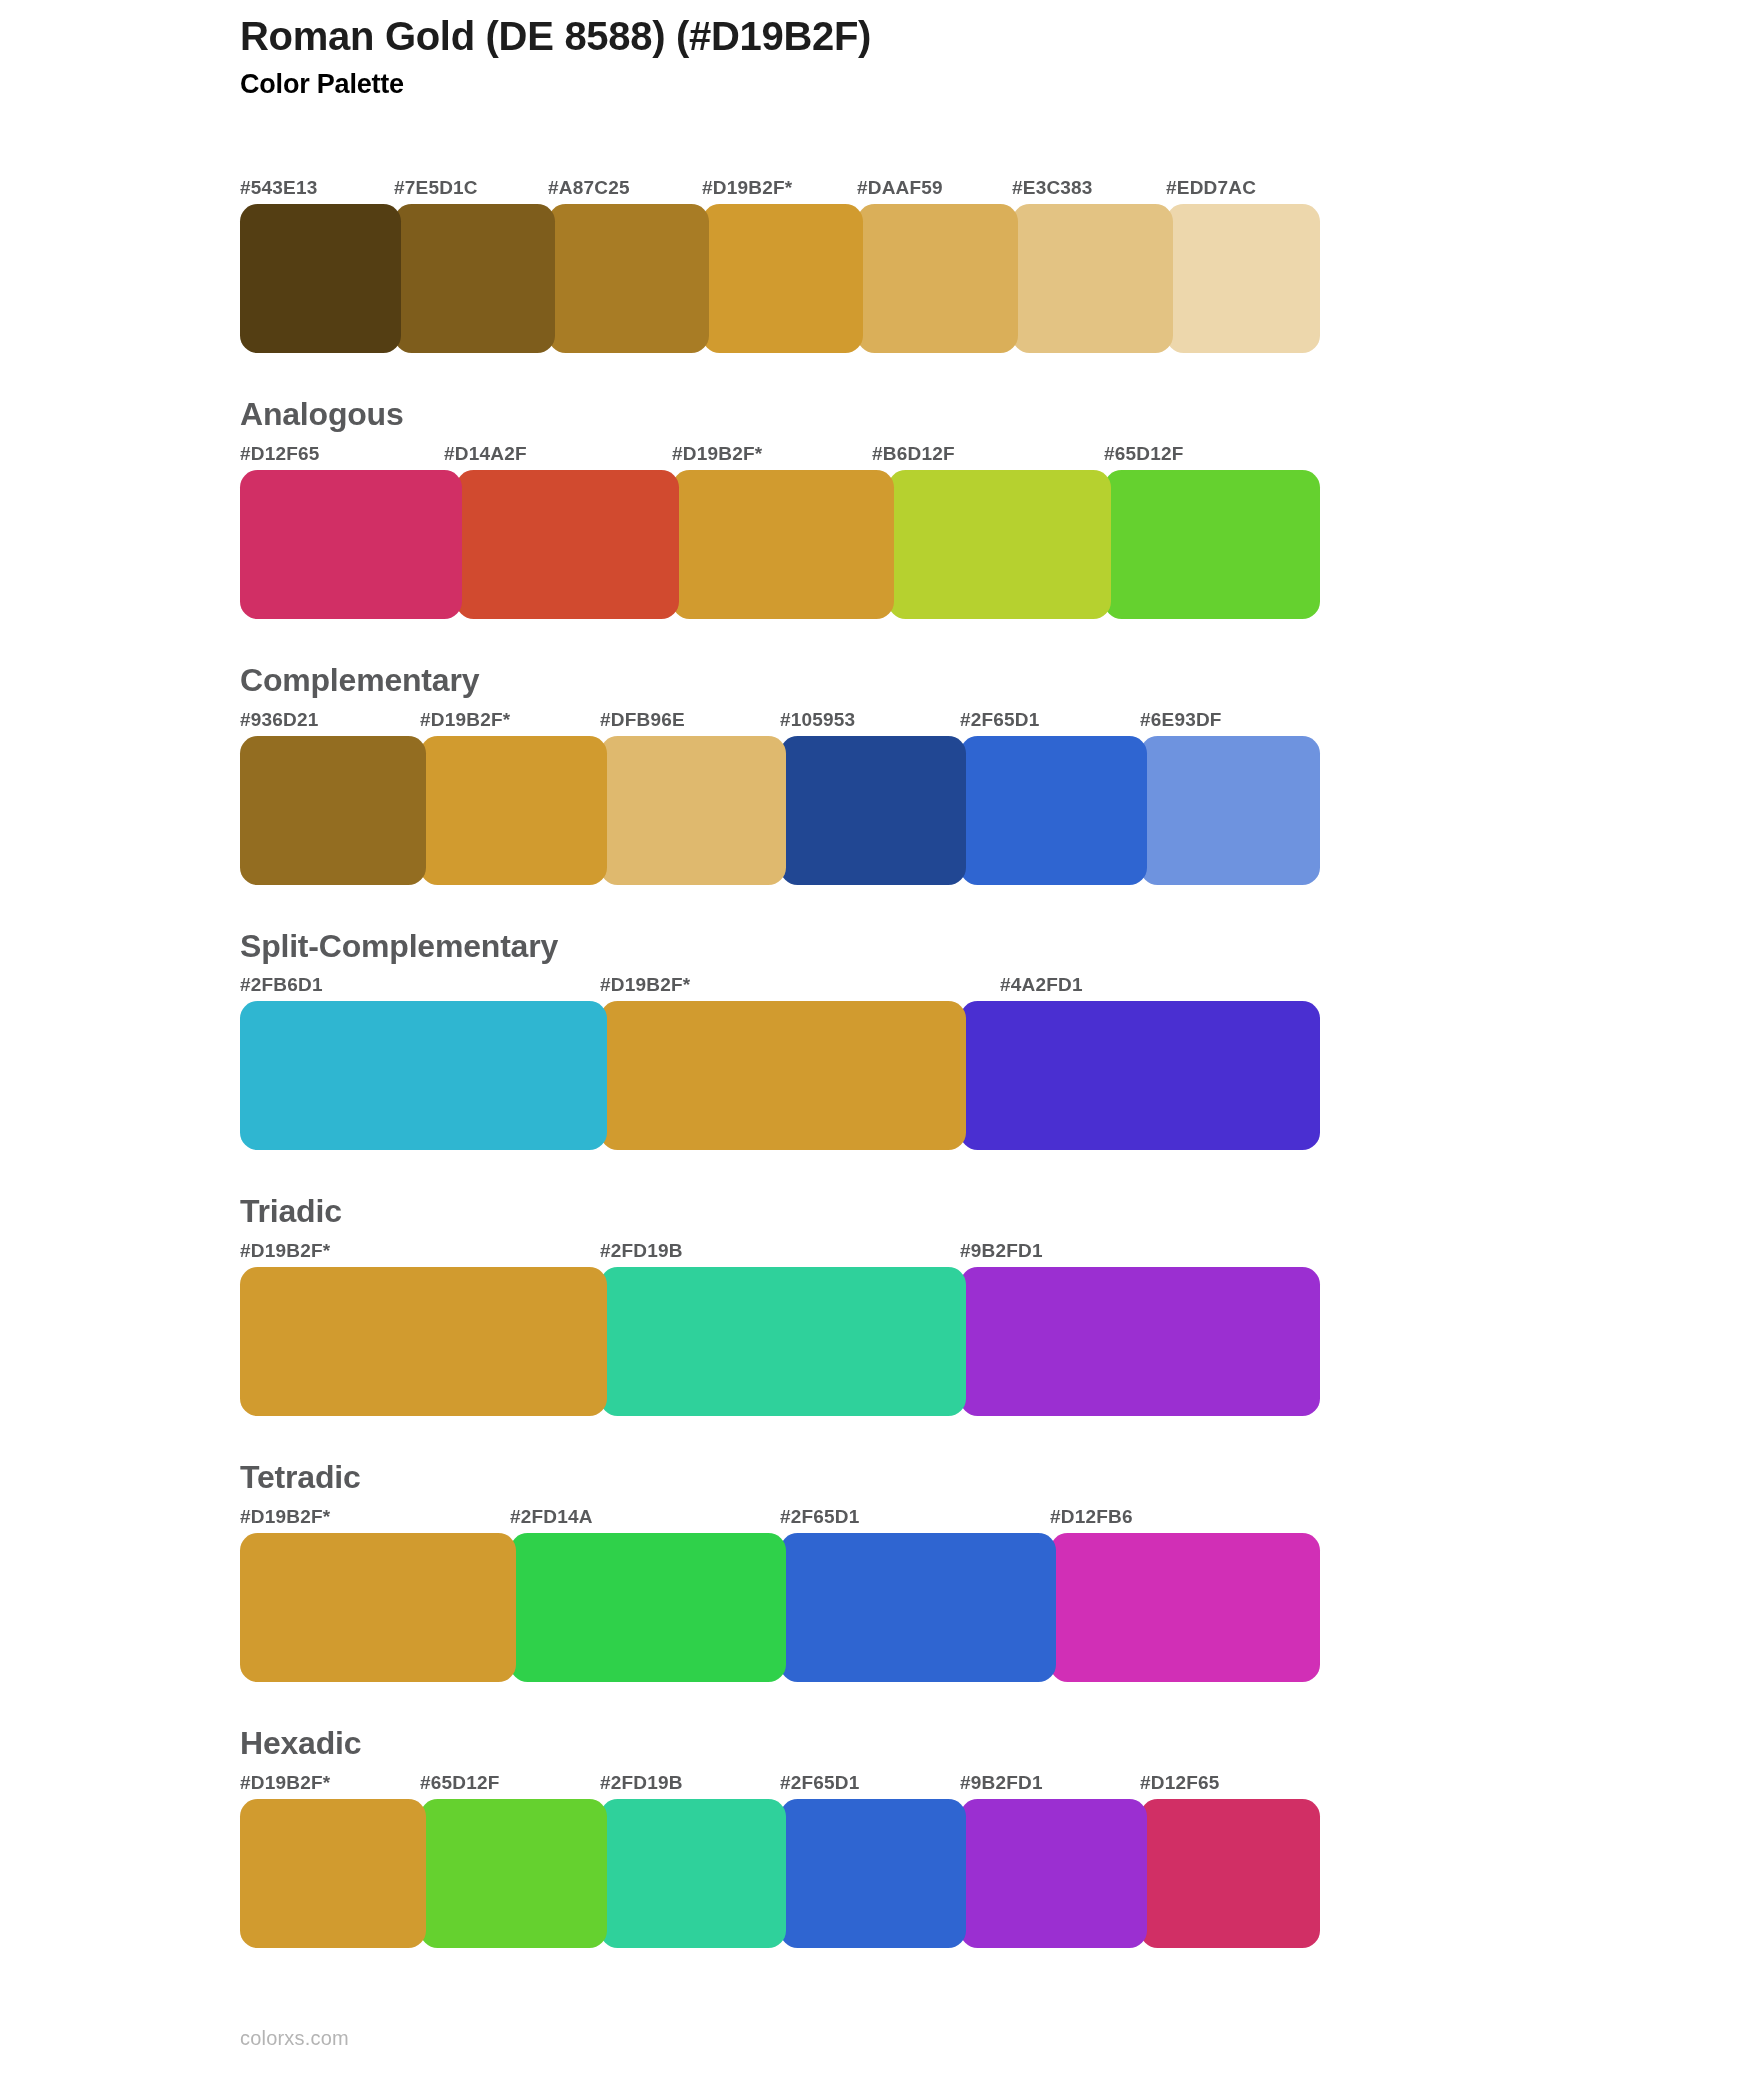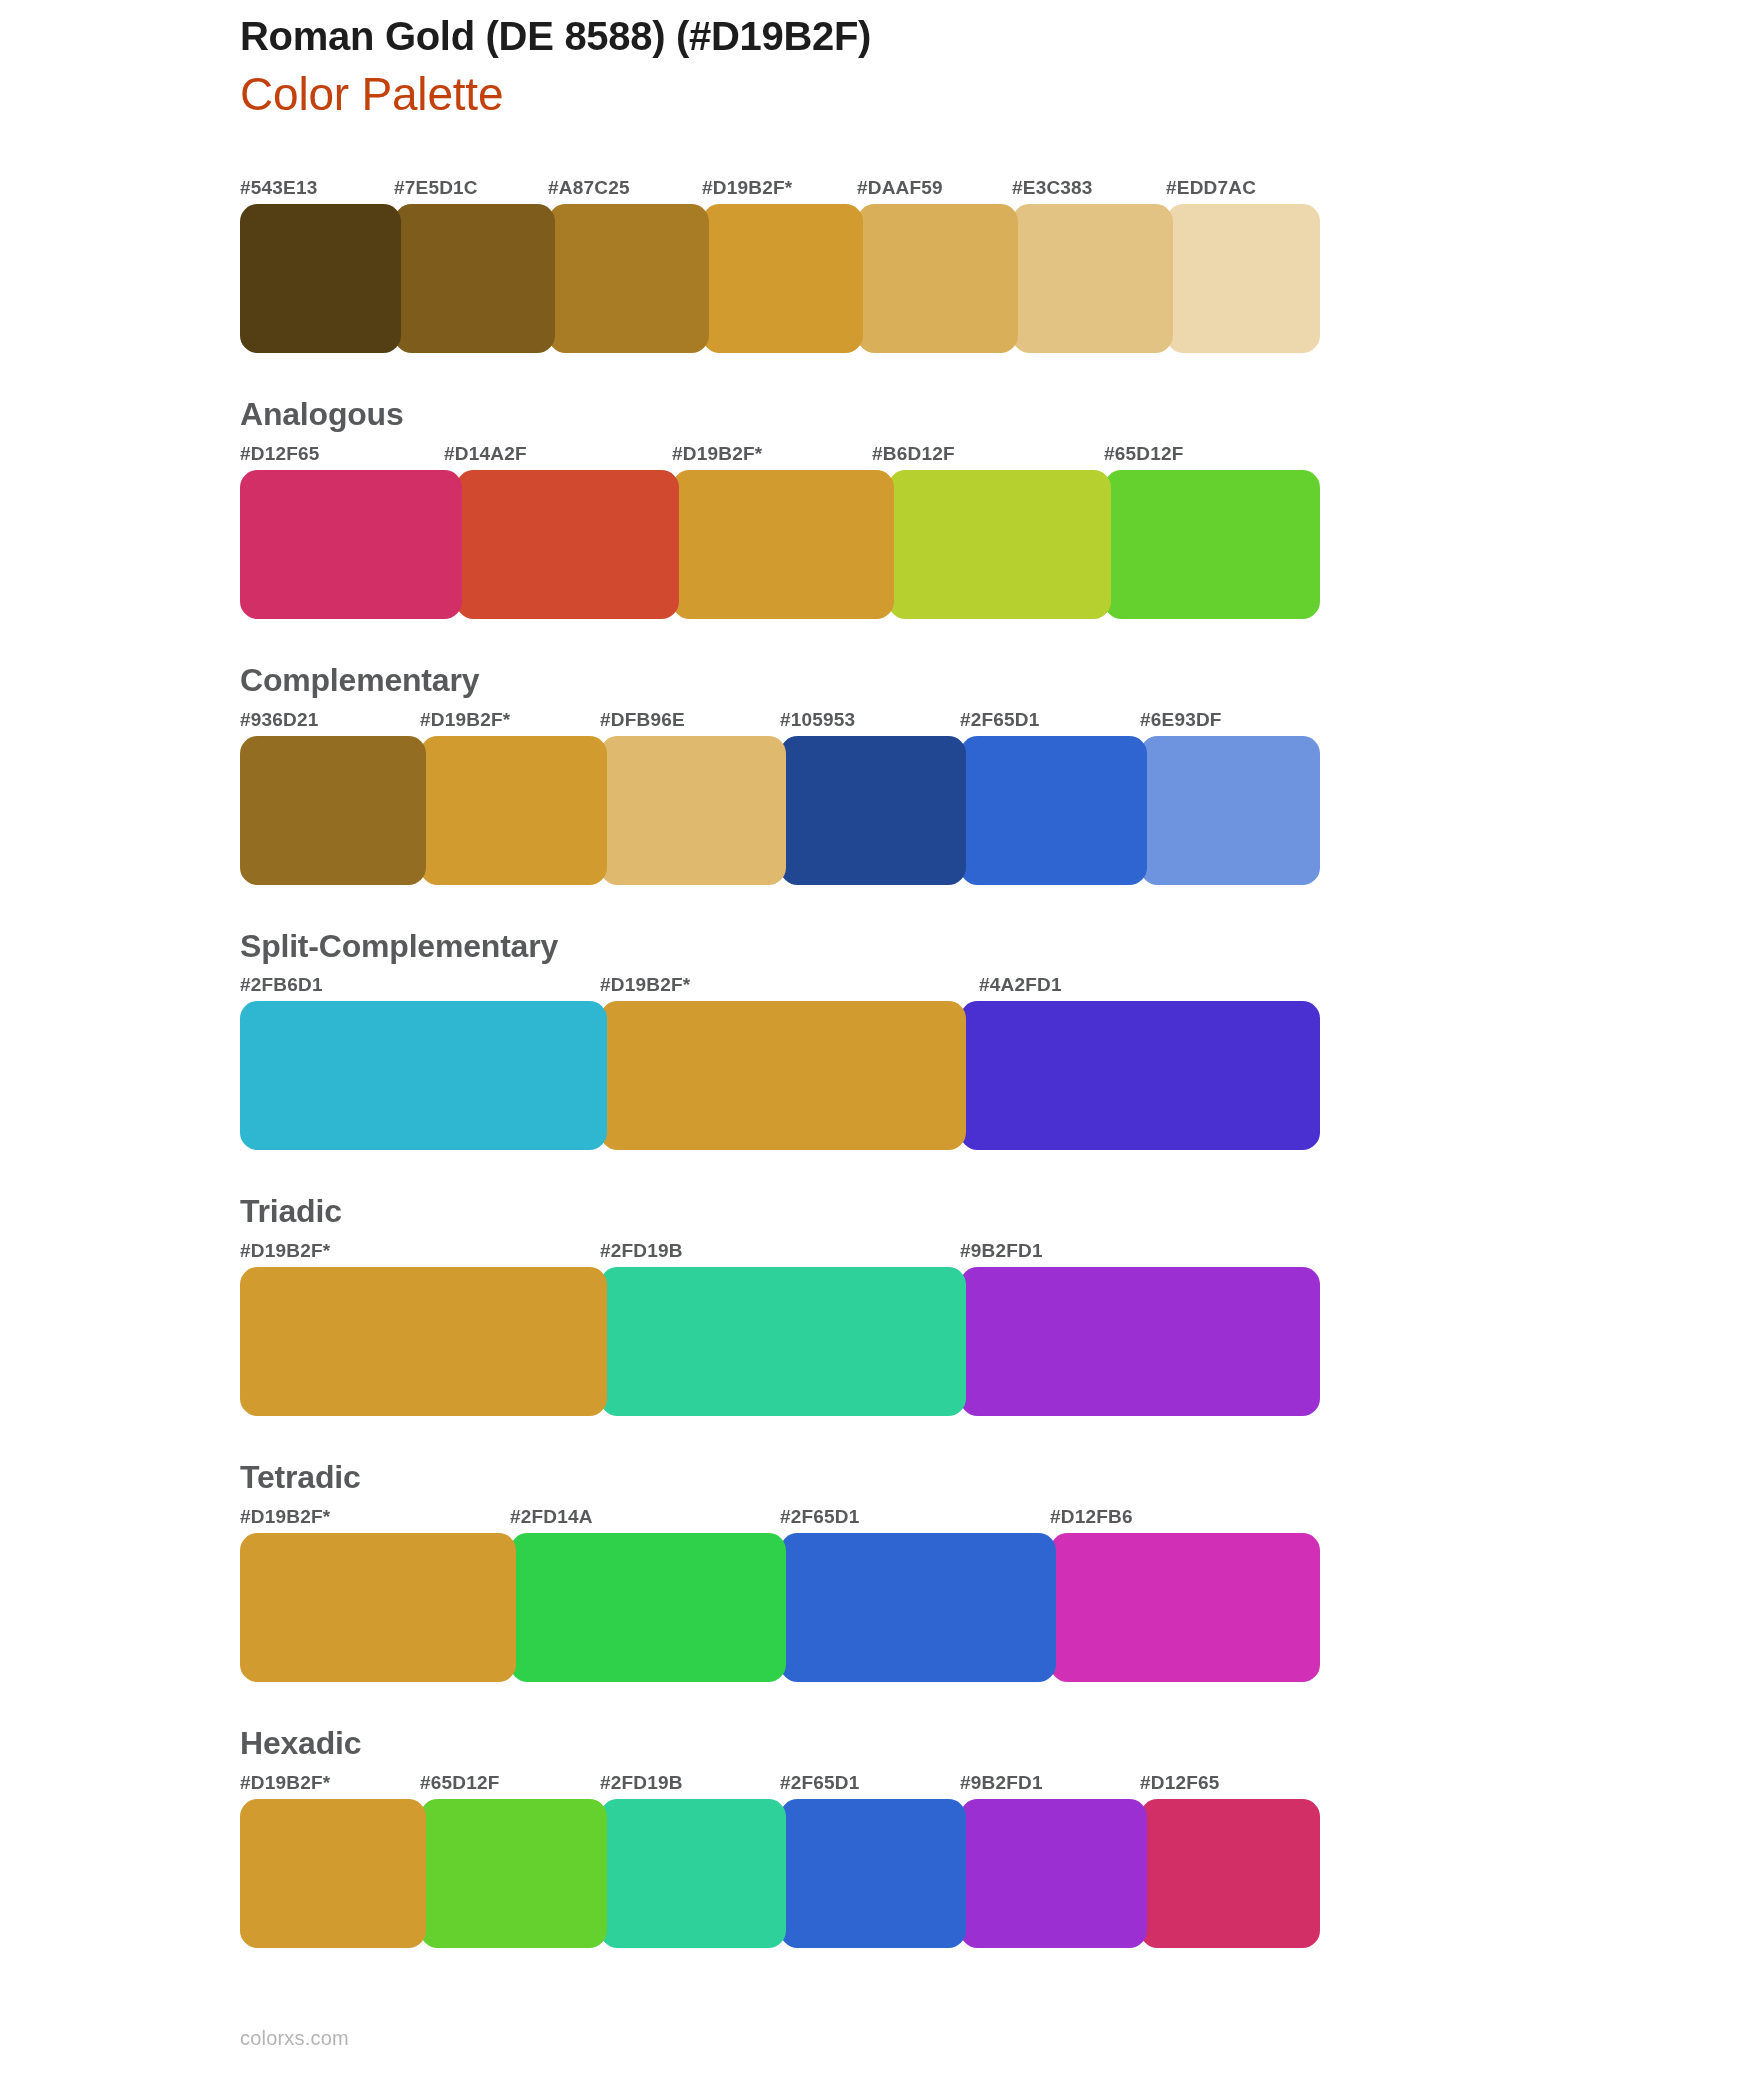--- a/index.html
+++ b/index.html
@@ -33,23 +33,23 @@
   .title {
     font-size: 40px;
     font-weight: bold;
     color: #1d1d1d;
     letter-spacing: -0.3px;
     line-height: 1.12;
     margin: 0;
     white-space: nowrap;
   }
   .subtitle {
-    font-size: 46px;
-    font-weight: normal;
-    color: #c2410c;
+    font-size: 27px;
+    font-weight: bold;
+    color: #000000;
     letter-spacing: -0.2px;
     line-height: 1.12;
     margin: 9.6px 0 0 0;
     white-space: nowrap;
   }
 
   
   .sections {
     position: absolute;
     left: 240px;
@@ -178,21 +178,21 @@
           <div class="swatch" title="#2F65D1" style="left: 720px; width: 187px; background: rgb(47, 101, 209); z-index: 2;"></div>
           <div class="swatch" title="#6E93DF" style="left: 900px; width: 180px; background: rgb(110, 147, 223); z-index: 1;"></div>
         </div>
         <div class="gap-after-row" style="height: 45px;"></div>
       </div>
       <div class="section">
         <div class="section-title">Split-Complementary</div>
         <div class="labels">
           <div class="hexlabel" style="left: 0px;">#2FB6D1</div>
           <div class="hexlabel" style="left: 360px;">#D19B2F*</div>
-          <div class="hexlabel" style="left: 739px; text-align: right;">#4A2FD1</div>
+          <div class="hexlabel" style="left: 760px; text-align: right;">#4A2FD1</div>
         </div>
         <div class="swatches">
           <div class="swatch" title="#2FB6D1" style="left: 0px; width: 367px; background: rgb(47, 182, 209); z-index: 3;"></div>
           <div class="swatch" title="#D19B2F*" style="left: 360px; width: 366px; background: rgb(209, 155, 47); z-index: 2;"></div>
           <div class="swatch" title="#4A2FD1" style="left: 720px; width: 360px; background: rgb(74, 47, 209); z-index: 1;"></div>
         </div>
         <div class="gap-after-row" style="height: 45px;"></div>
       </div>
       <div class="section">
         <div class="section-title">Triadic</div>

